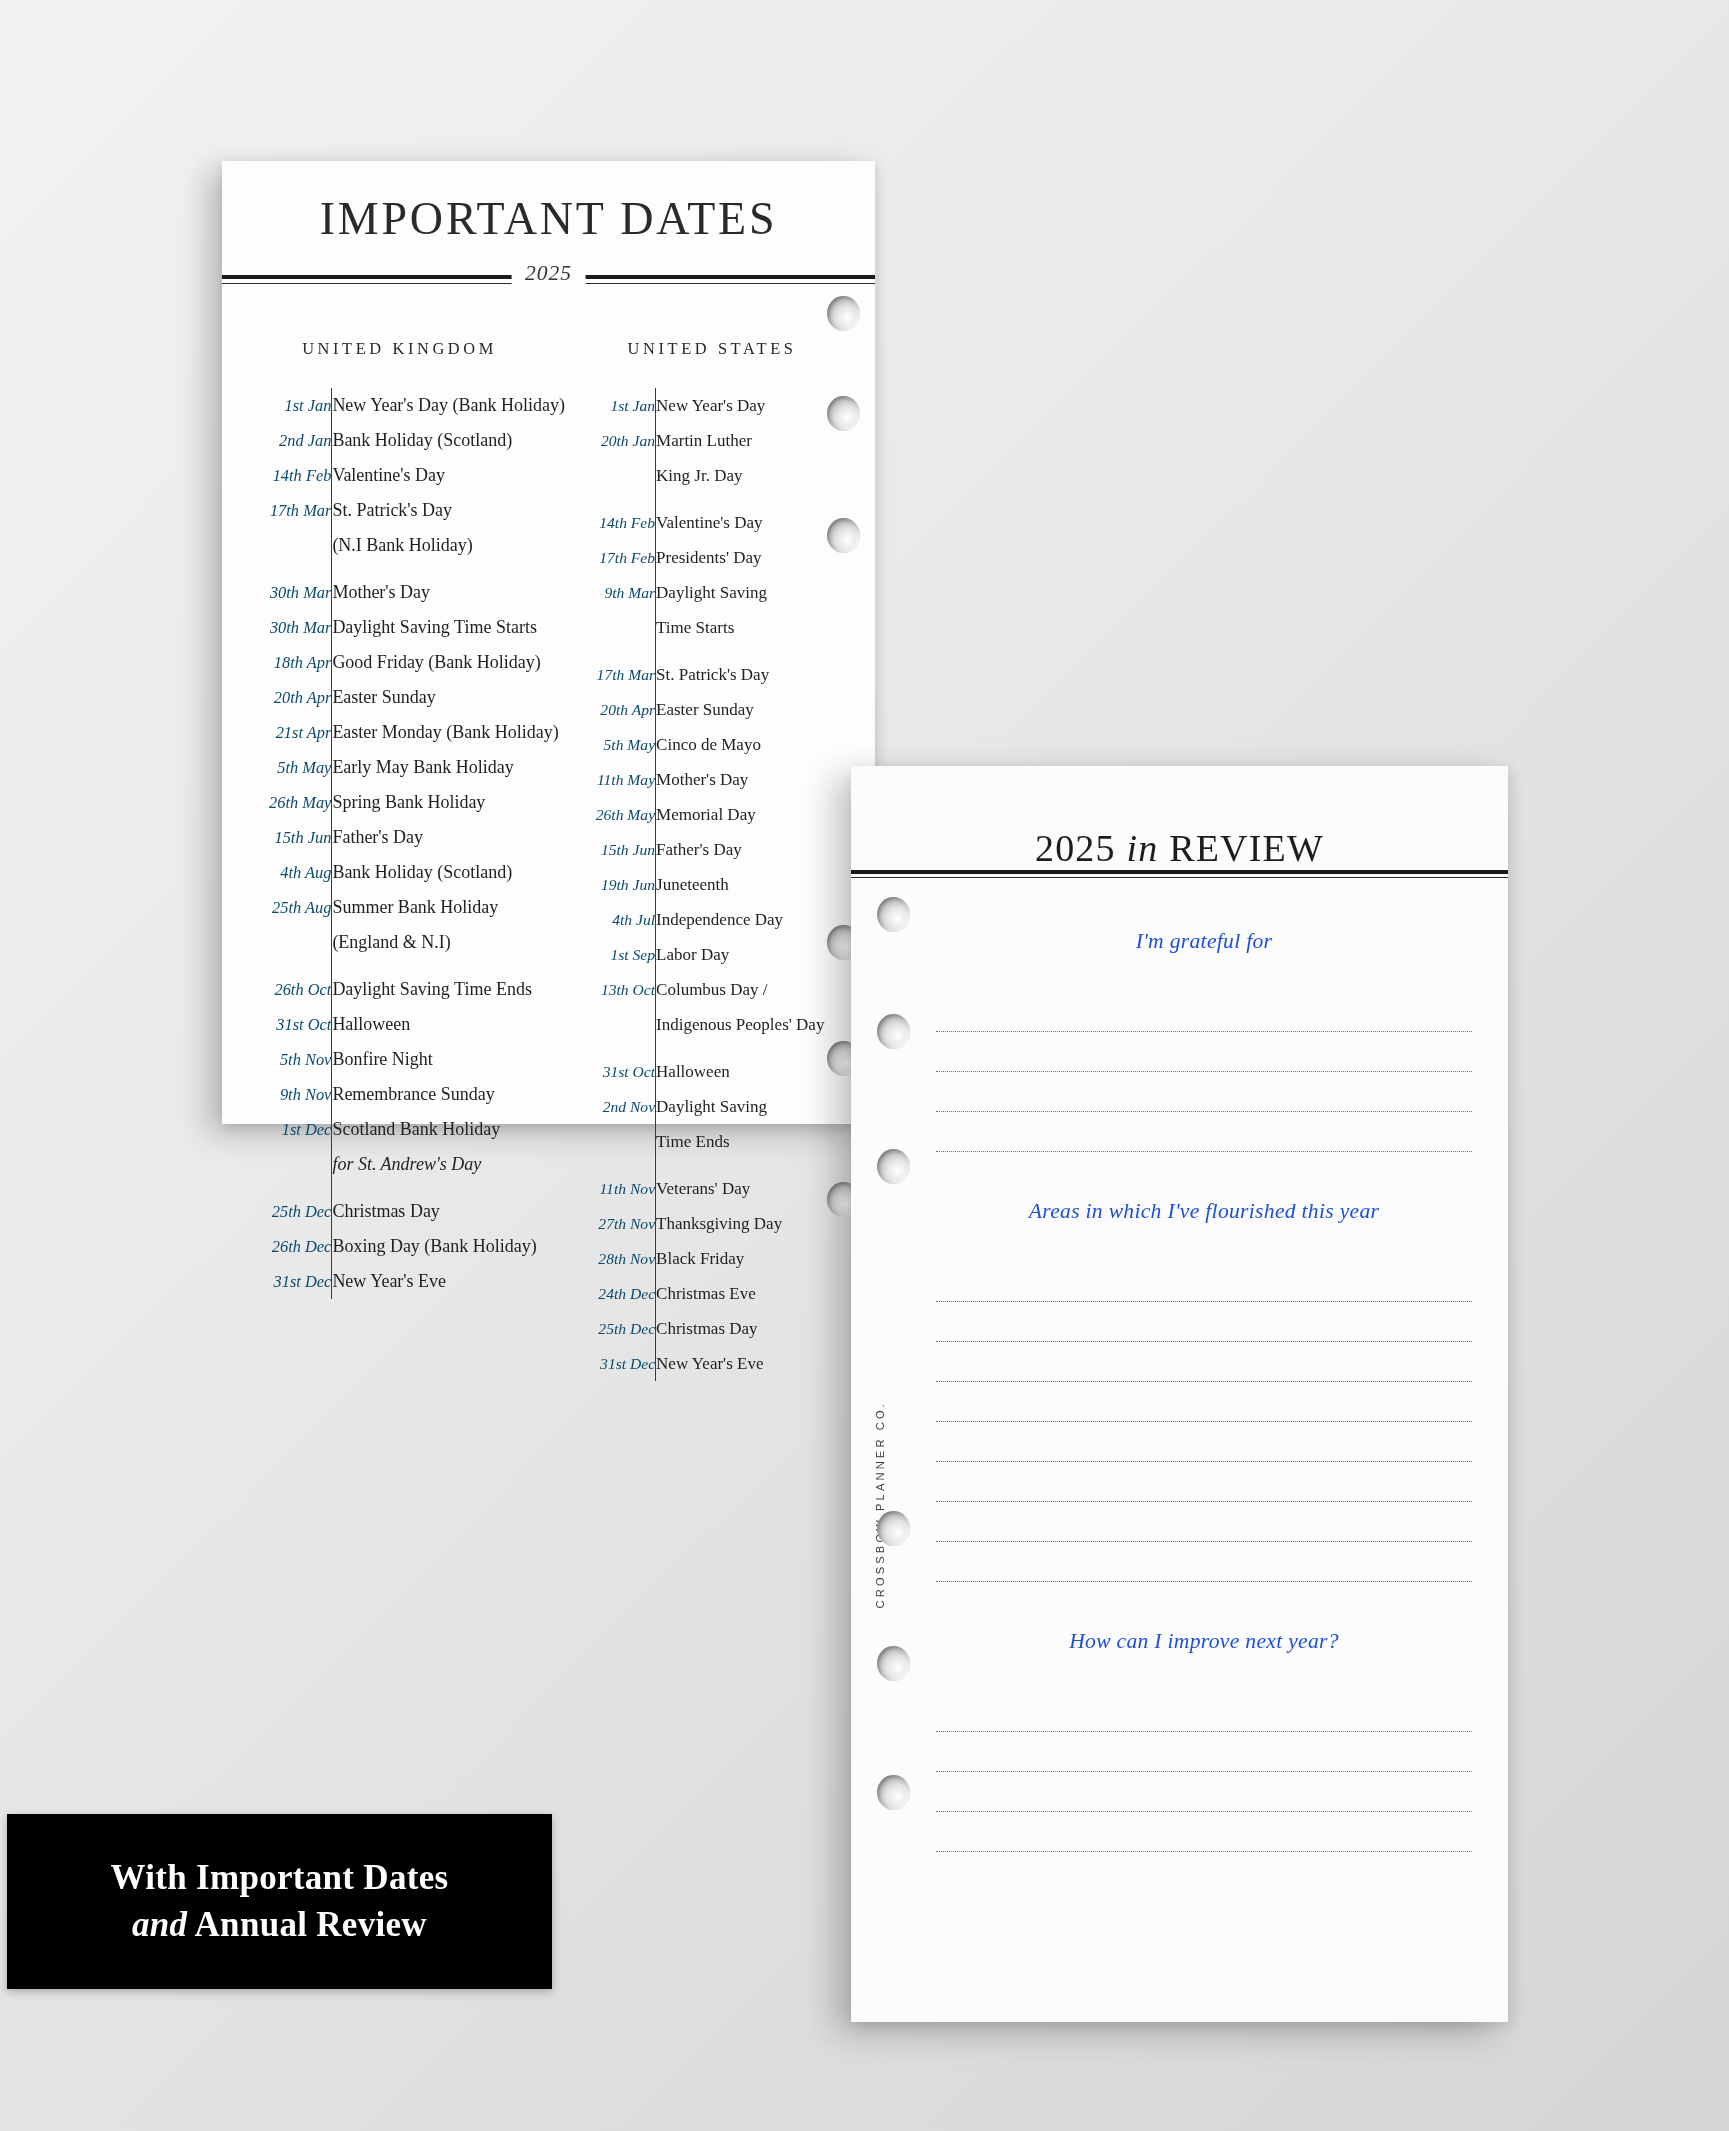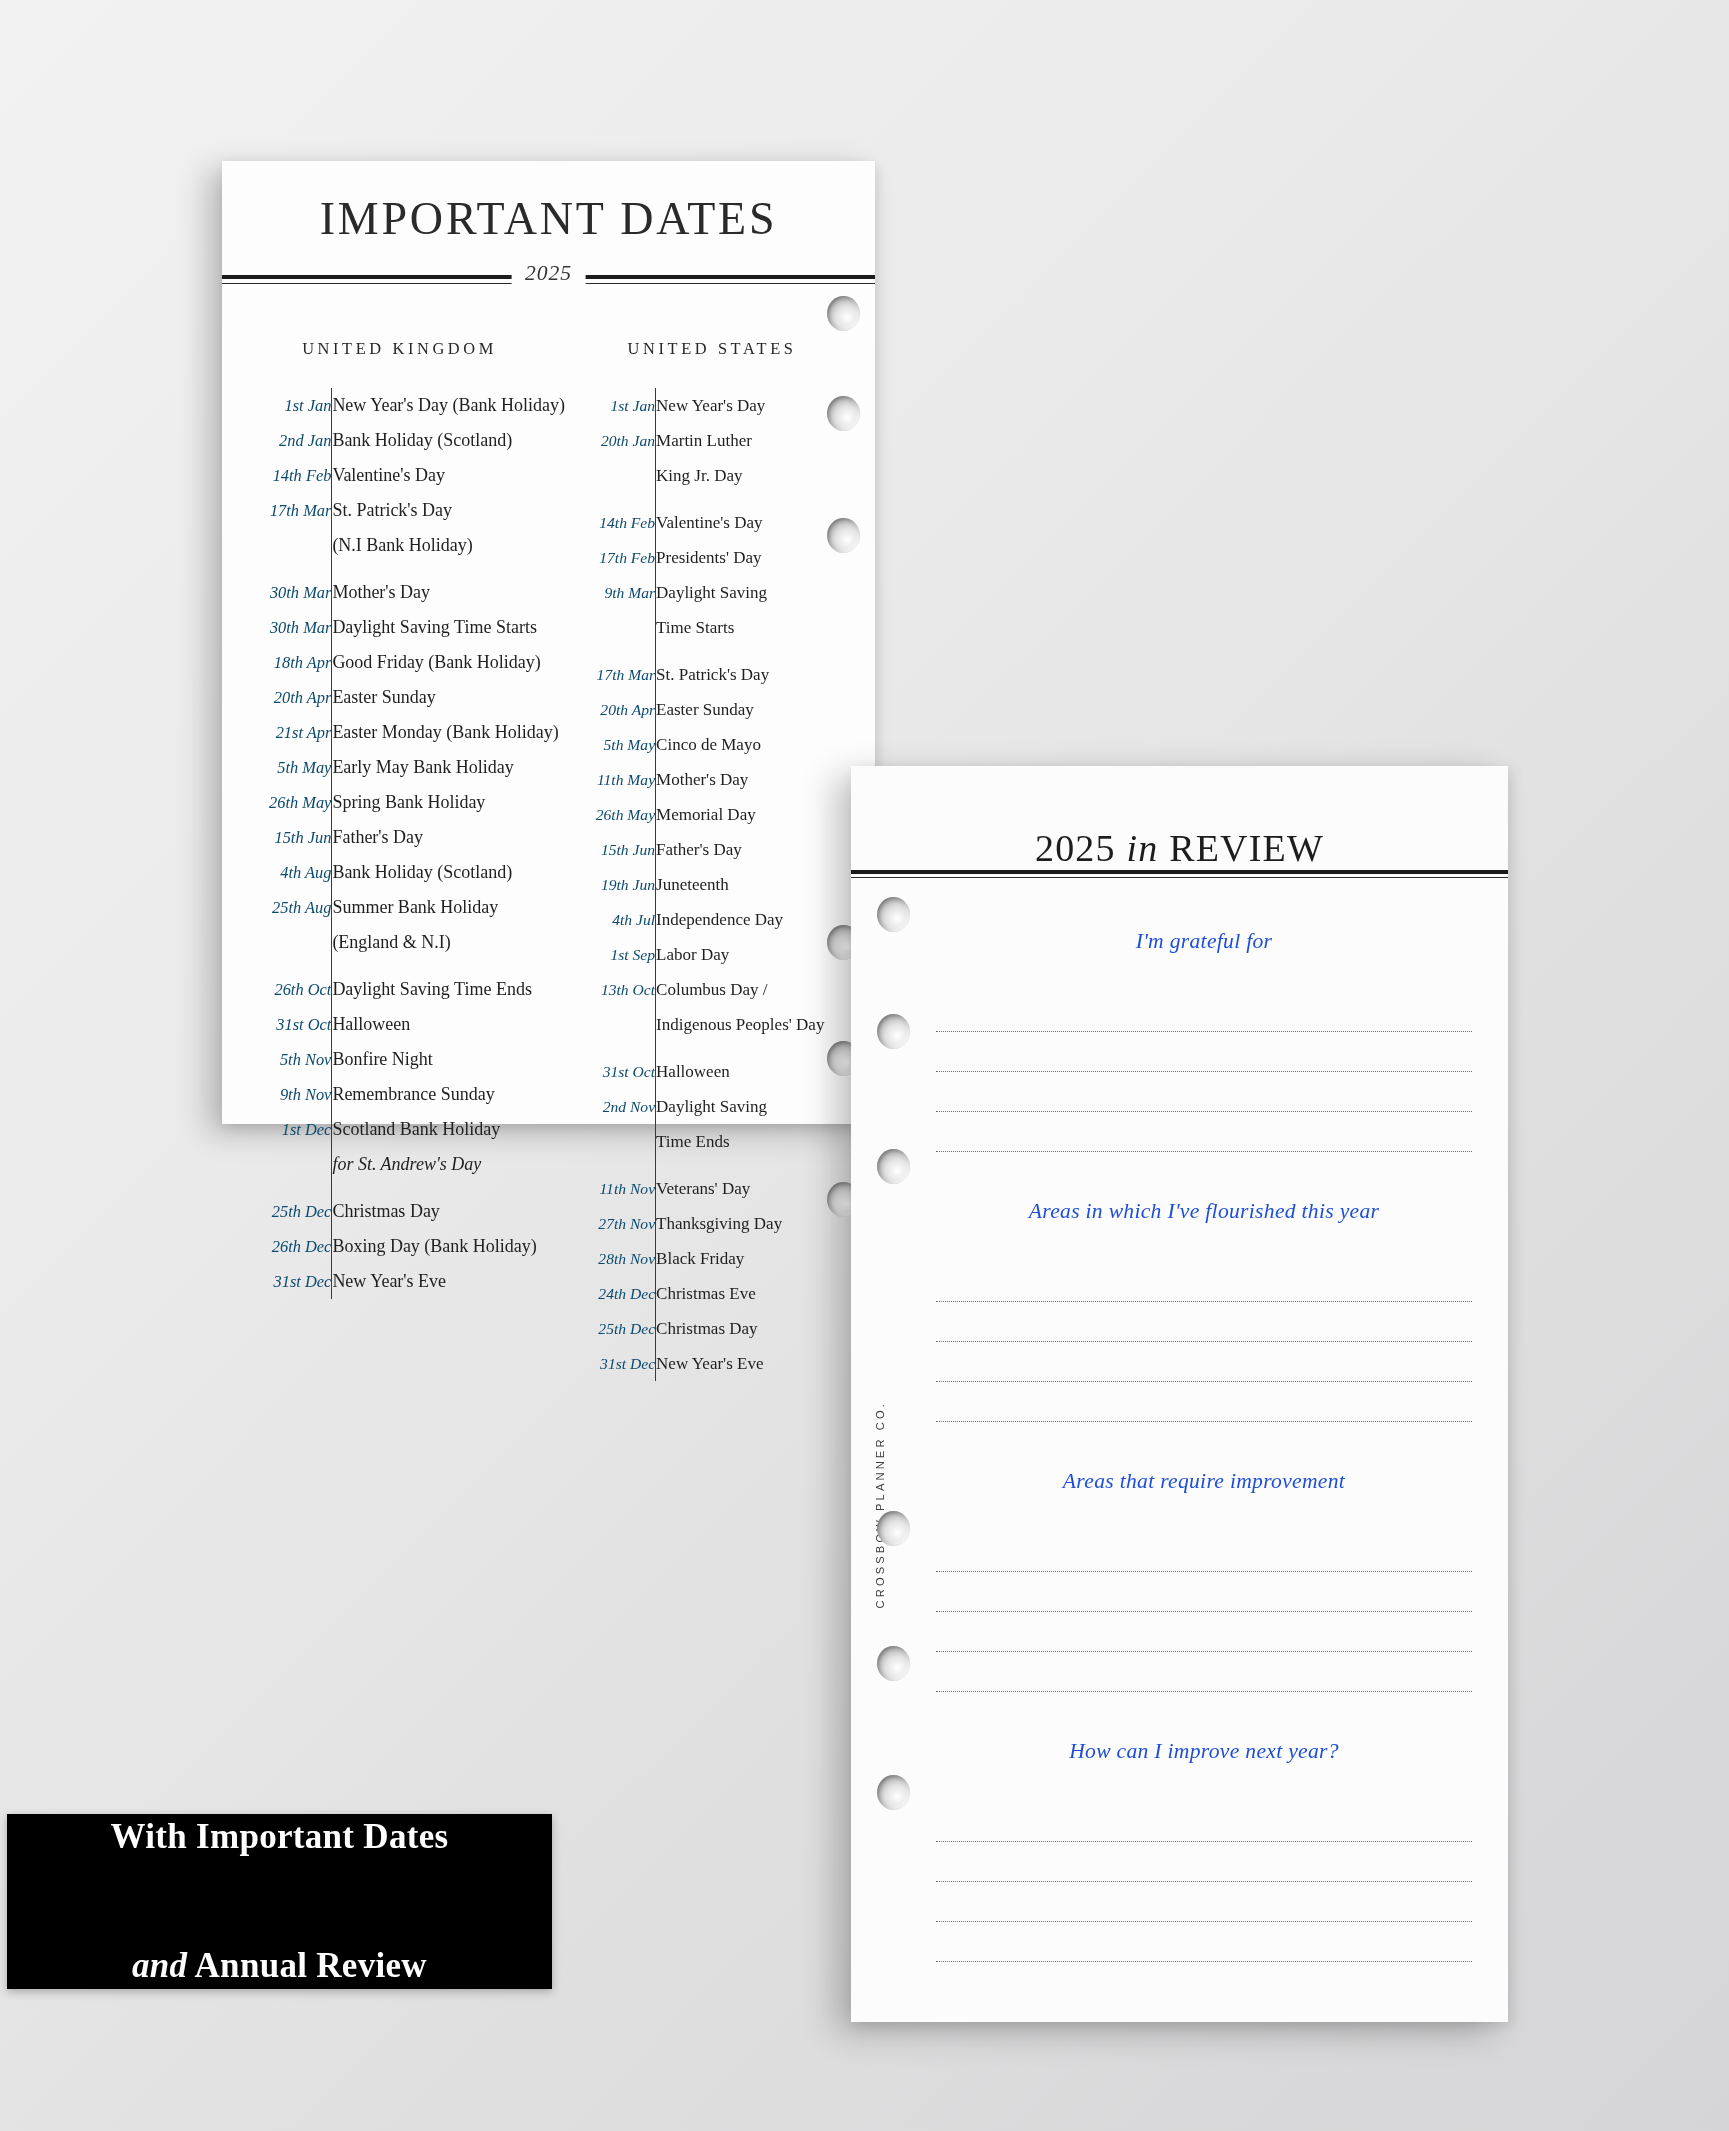--- a/index.html
+++ b/index.html
@@ -80,21 +80,21 @@
   }
   
   .hole{
     position:absolute;width:33px;height:35px;border-radius:50%;
     background:radial-gradient(circle at 62% 62%, #ffffff 0%, #e3e3e3 38%, #a8a8a8 78%, #8e8e8e 100%);
     box-shadow:inset 1.7px 1.7px 4.3px rgba(0,0,0,.33), inset -1.7px -1.7px 3.5px rgba(255,255,255,.8);
   }
   
   #banner{
     position:absolute;left:7px;top:1814px;width:545px;height:175px;background:#000;
-    display:flex;flex-direction:column;align-items:center;justify-content:space-between;
+    display:flex;flex-direction:column;align-items:center;justify-content:center;
     box-shadow:0 2.6px 8.6px rgba(0,0,0,.25);
   }
   #banner .l1,#banner .l2{color:#fff;font-size:35px;line-height:1.32;letter-spacing:0.3px;font-weight:bold;}
   #banner .l2 i{font-style:italic;}
 </style>
 </head>
 <body>
 
 <div id="page-dates">
   <div class="head">
@@ -395,21 +395,20 @@
         <div>
           <div class="prompt">Areas in which I've flourished this year</div>
           <div class="lines">
             <div class="ln"></div>
             <div class="ln"></div>
             <div class="ln"></div>
             <div class="ln"></div>
           </div>
         </div>
         <div>
-          <div class="prompt">Areas that require improvement</div>
           <div class="lines">
             <div class="ln"></div>
             <div class="ln"></div>
             <div class="ln"></div>
             <div class="ln"></div>
           </div>
         </div>
         <div>
           <div class="prompt">How can I improve next year?</div>
           <div class="lines">

